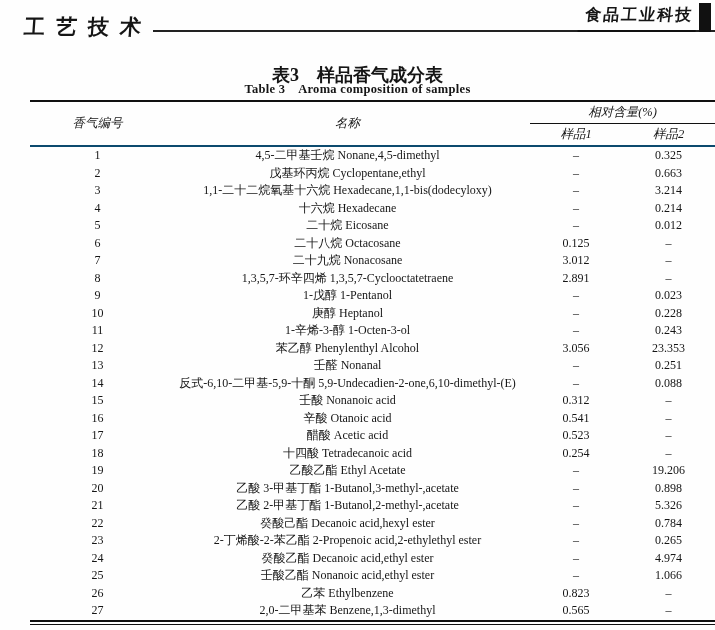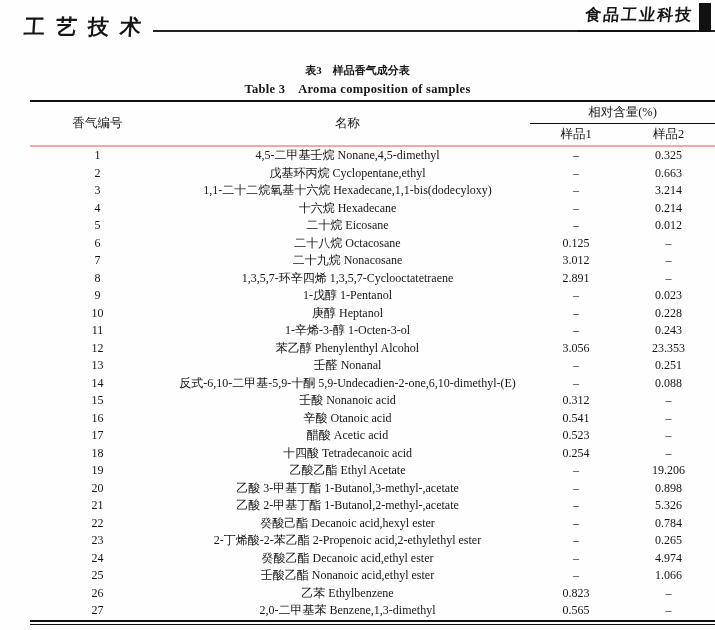--- a/index.html
+++ b/index.html
@@ -33,21 +33,21 @@
     width:12px; height:29px; background:#111; margin-left:2px;
   }
   .vol-info {
     position:absolute; left:358px; top:36px;
     font-style:italic; font-size:15px; letter-spacing:1px;
   }
 
   
   .tbl-title-zh {
     position:absolute; top:63px; left:0; width:100%;
-    text-align:center; font-weight:bold; font-size:11px;
+    text-align:center; font-weight:bold; font-size:18px;
   }
   .tbl-title-en {
     position:absolute; top:81px; left:0; width:100%;
     text-align:center; font-weight:bold; font-size:12.5px; letter-spacing:.3px;
   }
 
   
   .table-wrap {
     position:absolute; top:100px; left:30px; width:685px;
     border-bottom:1px solid #111;   
@@ -55,21 +55,21 @@
   }
   table {
     width:100%; border-collapse:collapse; table-layout:fixed;
     border-top:2px solid #111;
     border-bottom:2px solid #111;   
   }
   col.c-no   { width:135px; }
   col.c-name { width:365px; }
   col.c-s1   { width:92px; }
   col.c-s2   { width:93px; }
-  thead { border-bottom:2px solid #fca5a5; }
+  thead { border-bottom:2px solid #0c4a6e;font-style:italic; }
   th {
     font-weight:normal; font-size:12.5px; text-align:center;
     vertical-align:middle; padding:0; line-height:21px; height:21px;
     white-space:nowrap;
   }
   th.rel-span { border-bottom:1.5px solid #111; }
   td {
     font-size:12px; text-align:center; vertical-align:middle;
     padding:0; height:17.5px; line-height:17.5px; white-space:nowrap;
     overflow:hidden;

